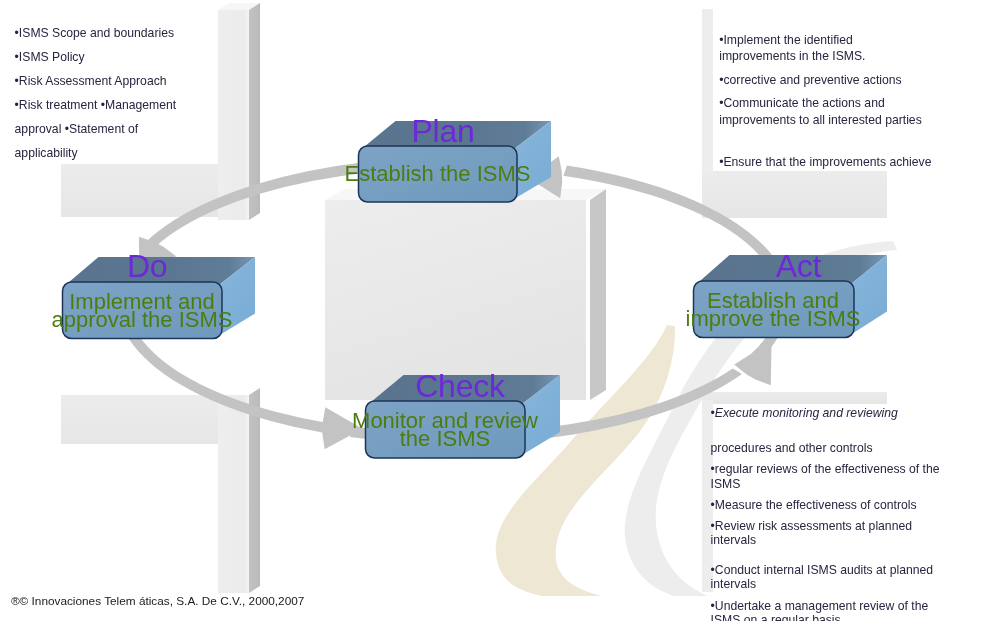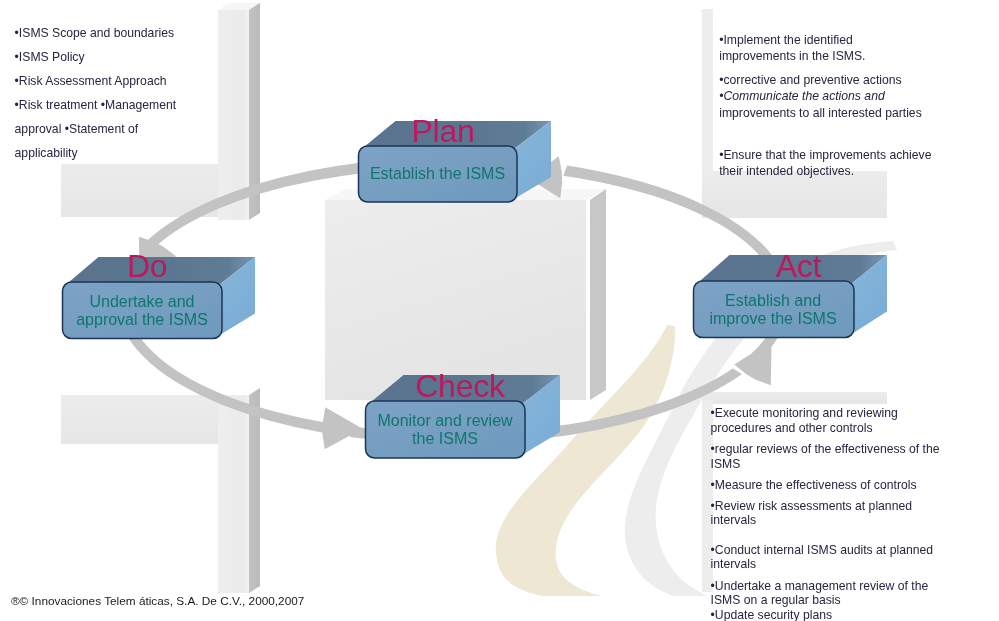--- a/index.html
+++ b/index.html
@@ -3,23 +3,23 @@
 <meta charset="utf-8">
 <title>PDCA ISMS Cycle</title>
 <style>
   html,body{margin:0;padding:0;background:#fff;}
   body{width:999px;height:621px;overflow:hidden;
        font-family:"Liberation Sans",sans-serif;position:relative;}
   .stage{position:absolute;left:0;top:0;width:999px;height:621px;}
   svg.layer{position:absolute;left:0;top:0;}
   .note{position:absolute;color:#262640;font-size:12.2px;white-space:nowrap;}
   .note div{white-space:nowrap;}
-  .boxtitle{position:absolute;color:#be185d;font-size:32px;line-height:32px;
+  .boxtitle{position:absolute;color:#6d28d9;font-size:32px;line-height:32px;
             letter-spacing:-0.2px;white-space:nowrap;}
-  .boxbody{position:absolute;color:#0f766e;font-size:16px;line-height:18.2px;
+  .boxbody{position:absolute;color:#4d7c0f;font-size:22px;line-height:18.2px;
            text-align:center;white-space:nowrap;}
   .footer{position:absolute;color:#1a1a1a;font-size:11.8px;white-space:nowrap;}
 </style>
 </head>
 <body>
 
 <div class="stage">
 
   <svg class="layer" width="999" height="621" viewBox="0 0 999 621">
     <defs>
@@ -124,46 +124,45 @@
     <div style="line-height:24.0px;">•ISMS Policy</div>
     <div style="line-height:24.0px;">•Risk Assessment Approach</div>
     <div style="line-height:24.0px;">•Risk treatment •Management</div>
     <div style="line-height:24.0px;">approval •Statement of</div>
     <div style="line-height:24.0px;">applicability</div>
   </div>
   <div class="note" style="left:719.2px;top:31.6px;">
     <div style="line-height:16.6px;">•Implement the identified</div>
     <div style="line-height:16.6px;">improvements in the ISMS.</div>
     <div style="line-height:16.6px;margin-top:7.0px;">•corrective and preventive actions</div>
-    <div style="line-height:16.6px;font-style:italic;">•Communicate the actions and</div>
+    <div style="line-height:16.6px;margin-top:7.0px;">•Communicate the actions and</div>
     <div style="line-height:16.6px;">improvements to all interested parties</div>
     <div style="line-height:16.6px;margin-top:25px;">•Ensure that the improvements achieve</div>
-    <div style="line-height:16.6px;">their intended objectives.</div>
   </div>
   <div class="note" style="left:710.6px;top:406.4px;">
-    <div style="line-height:14.5px;">•Execute monitoring and reviewing</div>
-    <div style="line-height:14.5px;">procedures and other controls</div>
+    <div style="line-height:14.5px;font-style:italic;">•Execute monitoring and reviewing</div>
+    <div style="line-height:14.5px;margin-top:20px;">procedures and other controls</div>
     <div style="line-height:14.5px;margin-top:6.8px;">•regular reviews of the effectiveness of the</div>
     <div style="line-height:14.5px;">ISMS</div>
     <div style="line-height:14.5px;margin-top:6.8px;">•Measure the effectiveness of controls</div>
     <div style="line-height:14.5px;margin-top:6.5px;">•Review risk assessments at planned</div>
     <div style="line-height:14.5px;">intervals</div>
     <div style="line-height:14.5px;margin-top:15px;">•Conduct internal ISMS audits at planned</div>
     <div style="line-height:14.5px;">intervals</div>
     <div style="line-height:14.5px;margin-top:6.8px;">•Undertake a management review of the</div>
     <div style="line-height:14.5px;">ISMS on a regular basis</div>
     <div style="line-height:14.5px;">•Update security plans</div>
   </div>
   <div class="boxtitle" style="left:443.0px;top:115.0px;transform:translateX(-50%);">Plan</div>
   <div class="boxbody" style="left:437.5px;top:165.0px;transform:translateX(-50%);">
     <div>Establish the ISMS</div>
   </div>
   <div class="boxtitle" style="left:147.2px;top:250.0px;transform:translateX(-50%);">Do</div>
   <div class="boxbody" style="left:142.0px;top:293.0px;transform:translateX(-50%);">
-    <div>Undertake and</div>
+    <div>Implement and</div>
     <div>approval the ISMS</div>
   </div>
   <div class="boxtitle" style="left:460.0px;top:370.0px;transform:translateX(-50%);">Check</div>
   <div class="boxbody" style="left:445.0px;top:412.0px;transform:translateX(-50%);">
     <div>Monitor and review</div>
     <div>the ISMS</div>
   </div>
   <div class="boxtitle" style="left:798.5px;top:250.0px;transform:translateX(-50%);">Act</div>
   <div class="boxbody" style="left:773.0px;top:292.0px;transform:translateX(-50%);">
     <div>Establish and</div>

